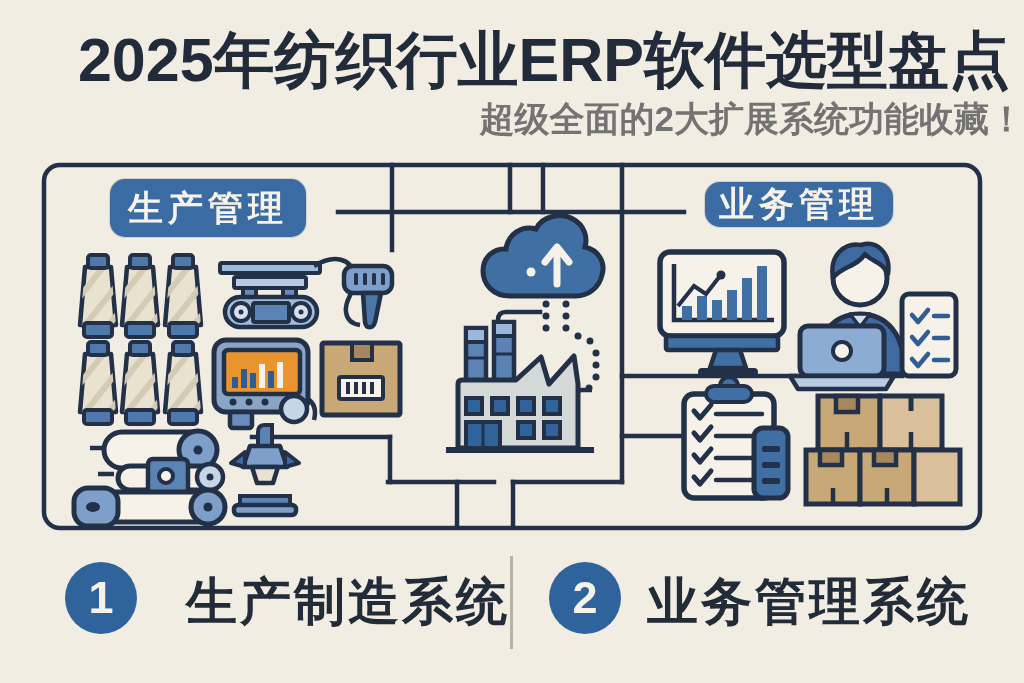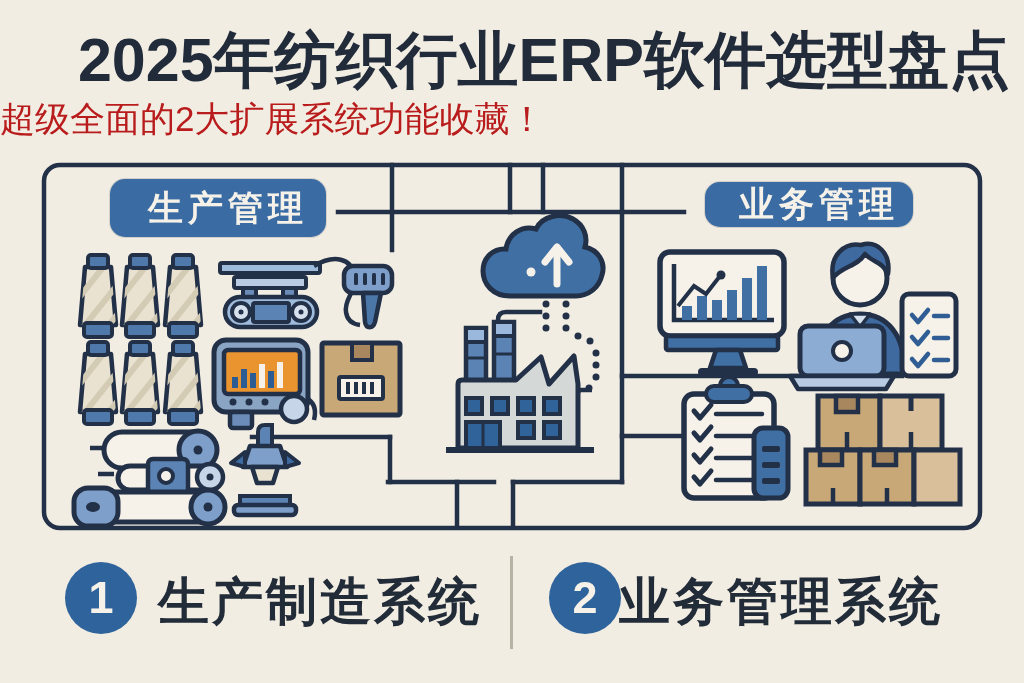--- a/index.html
+++ b/index.html
@@ -10,42 +10,41 @@
     color:#222b38;
   }
   .abs{position:absolute;}
   .title{
     top:20px;left:0;width:1024px;text-align:center;
     font-size:61px;font-weight:900;letter-spacing:0px;color:#212b3a;
     white-space:nowrap;
     margin-left:32px;
   }
   .subtitle{
-    top:96px;left:0;width:1024px;text-align:left;
-    font-size:35px;font-weight:400;color:#b91c1c;white-space:nowrap;
+    top:96px;left:0;width:1024px;text-align:right;
+    font-size:35px;font-weight:700;color:#737373;white-space:nowrap;
   }
   .pill{
     background:#3a6ca3;color:#f6f2e9;border-radius:15px;
     display:flex;align-items:center;justify-content:center;
     font-weight:800;letter-spacing:5px;font-size:35px;
     box-shadow:0 0 0 1px rgba(34,48,72,.15);
-    padding-left:20px;
   }
   .pill-left{left:110px;top:179px;width:196px;height:58px;}
   .pill-right{left:705px;top:182px;width:188px;height:45px;}
   .badge{
     width:72px;height:72px;border-radius:50%;background:#2e639c;color:#f6f2e9;
     display:flex;align-items:center;justify-content:center;
     font-size:45px;font-weight:800;
   }
   .badge-1{left:65px;top:562px;}
   .badge-2{left:549px;top:562px;}
   .sys-label{
     top:568px;font-size:51px;font-weight:900;color:#222b38;
-    letter-spacing:3px;white-space:nowrap;
+    letter-spacing:3px;white-space:nowrap;margin-left:28px;
   }
   .sys-label-1{left:158px;}
   .sys-label-2{left:619px;}
   .footer-divider{
     left:510px;top:556px;width:3px;height:93px;background:#b8b2a5;
   }
   svg{position:absolute;left:0;top:0;}
 </style>
 </head>
 <body>

